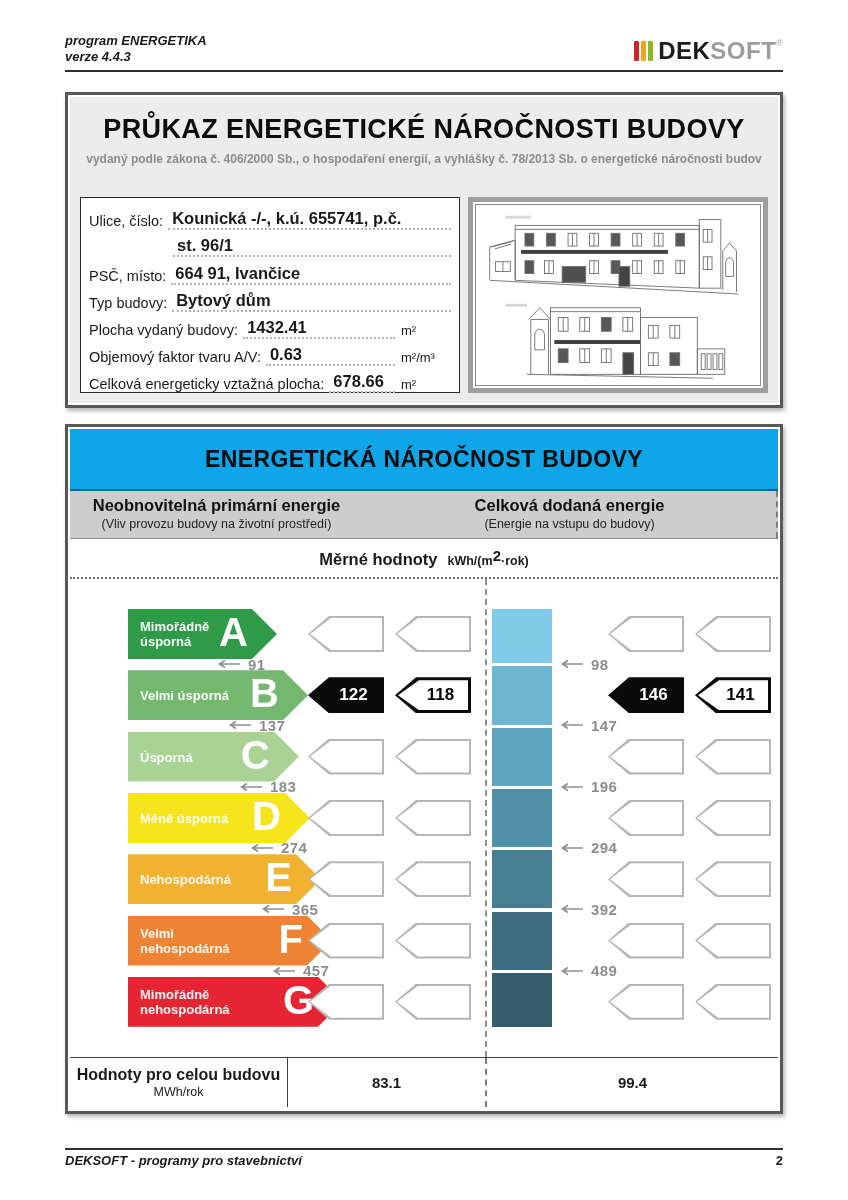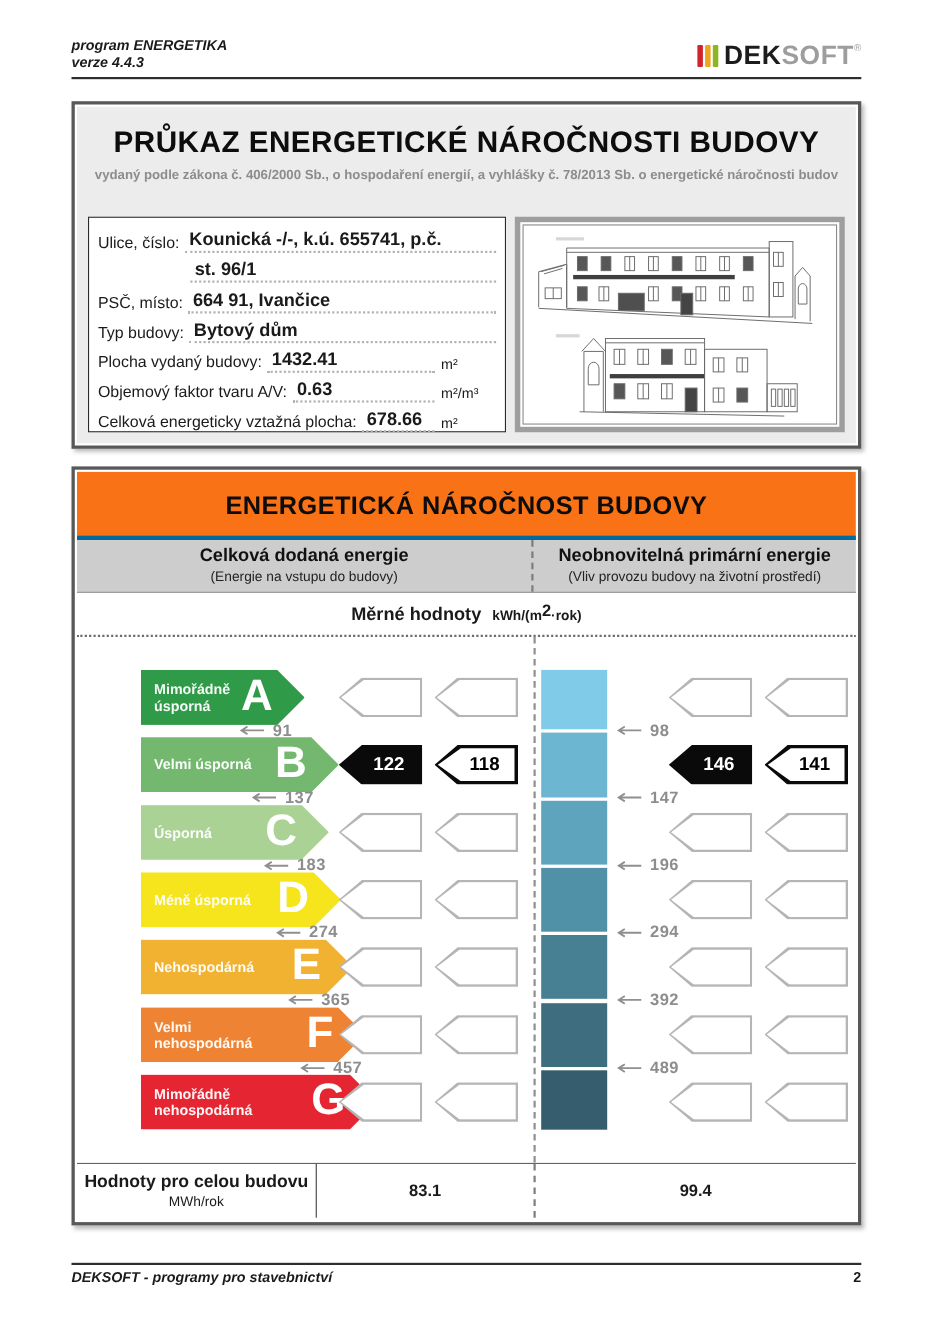--- a/index.html
+++ b/index.html
@@ -30,21 +30,21 @@
   .f-value{flex:1;font-weight:bold;font-size:16.5px;border-bottom:2px dotted #b3b3b3;padding:0 3px 0 4px;white-space:nowrap;overflow:visible;}
   .f-unit{flex:none;width:50px;padding-left:6px;font-size:13px;padding-bottom:1px;}
 
   #pic-frame{left:398px;top:100px;width:300px;height:196px;border:5px solid #9e9e9e;background:#fff;box-sizing:border-box;}
   #pic-frame-inner{position:absolute;inset:2px;border:1px solid #8a8a8a;background:#fff;}
   #pic-frame-inner svg{display:block;width:100%;height:100%;}
 
   
   #box2{left:65px;top:424px;width:718px;height:690px;}
   #box2-inner{position:relative;width:100%;height:100%;background:#fff;}
-  #sec-title-bar{height:62px;background:#f97316;border-bottom:4px solid #0369a1;box-sizing:border-box;}
+  #sec-title-bar{height:62px;background:#0ea5e9;border-bottom:2px solid #0369a1;box-sizing:border-box;}
   #sec-title{line-height:61px;text-align:center;font-size:23px;font-weight:bold;letter-spacing:.4px;color:#0d0d0d;}
   #col-bar{height:48px;background:#cdcdcd;border-bottom:1px solid #8c8c8c;box-sizing:border-box;display:flex;}
   .col-half{padding-top:5px;box-sizing:border-box;}
   .col-half.left{width:415px;border-right:2px dashed #7d7d7d;}
   .col-half.right{flex:1;}
   .col-title{text-align:center;font-size:16.5px;font-weight:bold;color:#111;}
   .col-sub{text-align:center;font-size:12.5px;margin-top:2px;color:#222;}
 
   #chart-area{position:relative;height:518px;background:#fff;overflow:hidden;}
   #mh-row{position:absolute;top:8px;left:0;right:0;text-align:center;}
@@ -234,27 +234,27 @@
     </div>
   </div>
 </div>
 
 <div class="abs frame" id="box2">
   <div id="box2-inner">
     <div id="sec-title-bar">
       <div id="sec-title">ENERGETICKÁ NÁROČNOST BUDOVY</div>
     </div>
     <div id="col-bar">
+      <div class="col-half right">
+        <div class="col-title">Neobnovitelná primární energie</div>
+        <div class="col-sub">(Vliv provozu budovy na životní prostředí)</div>
+      </div>
       <div class="col-half left">
         <div class="col-title">Celková dodaná energie</div>
         <div class="col-sub">(Energie na vstupu do budovy)</div>
-      </div>
-      <div class="col-half right">
-        <div class="col-title">Neobnovitelná primární energie</div>
-        <div class="col-sub">(Vliv provozu budovy na životní prostředí)</div>
       </div>
     </div>
 
     <div id="chart-area">
       <div id="mh-row">
         <span id="mh-label">Měrné hodnoty</span><span class="mh-unit"><span>kWh/(m</span><span class="mh-sup">2</span><span>·rok)</span></span>
       </div>
       <div id="dotline"></div>
       <div id="vdash-chart"></div>
 

